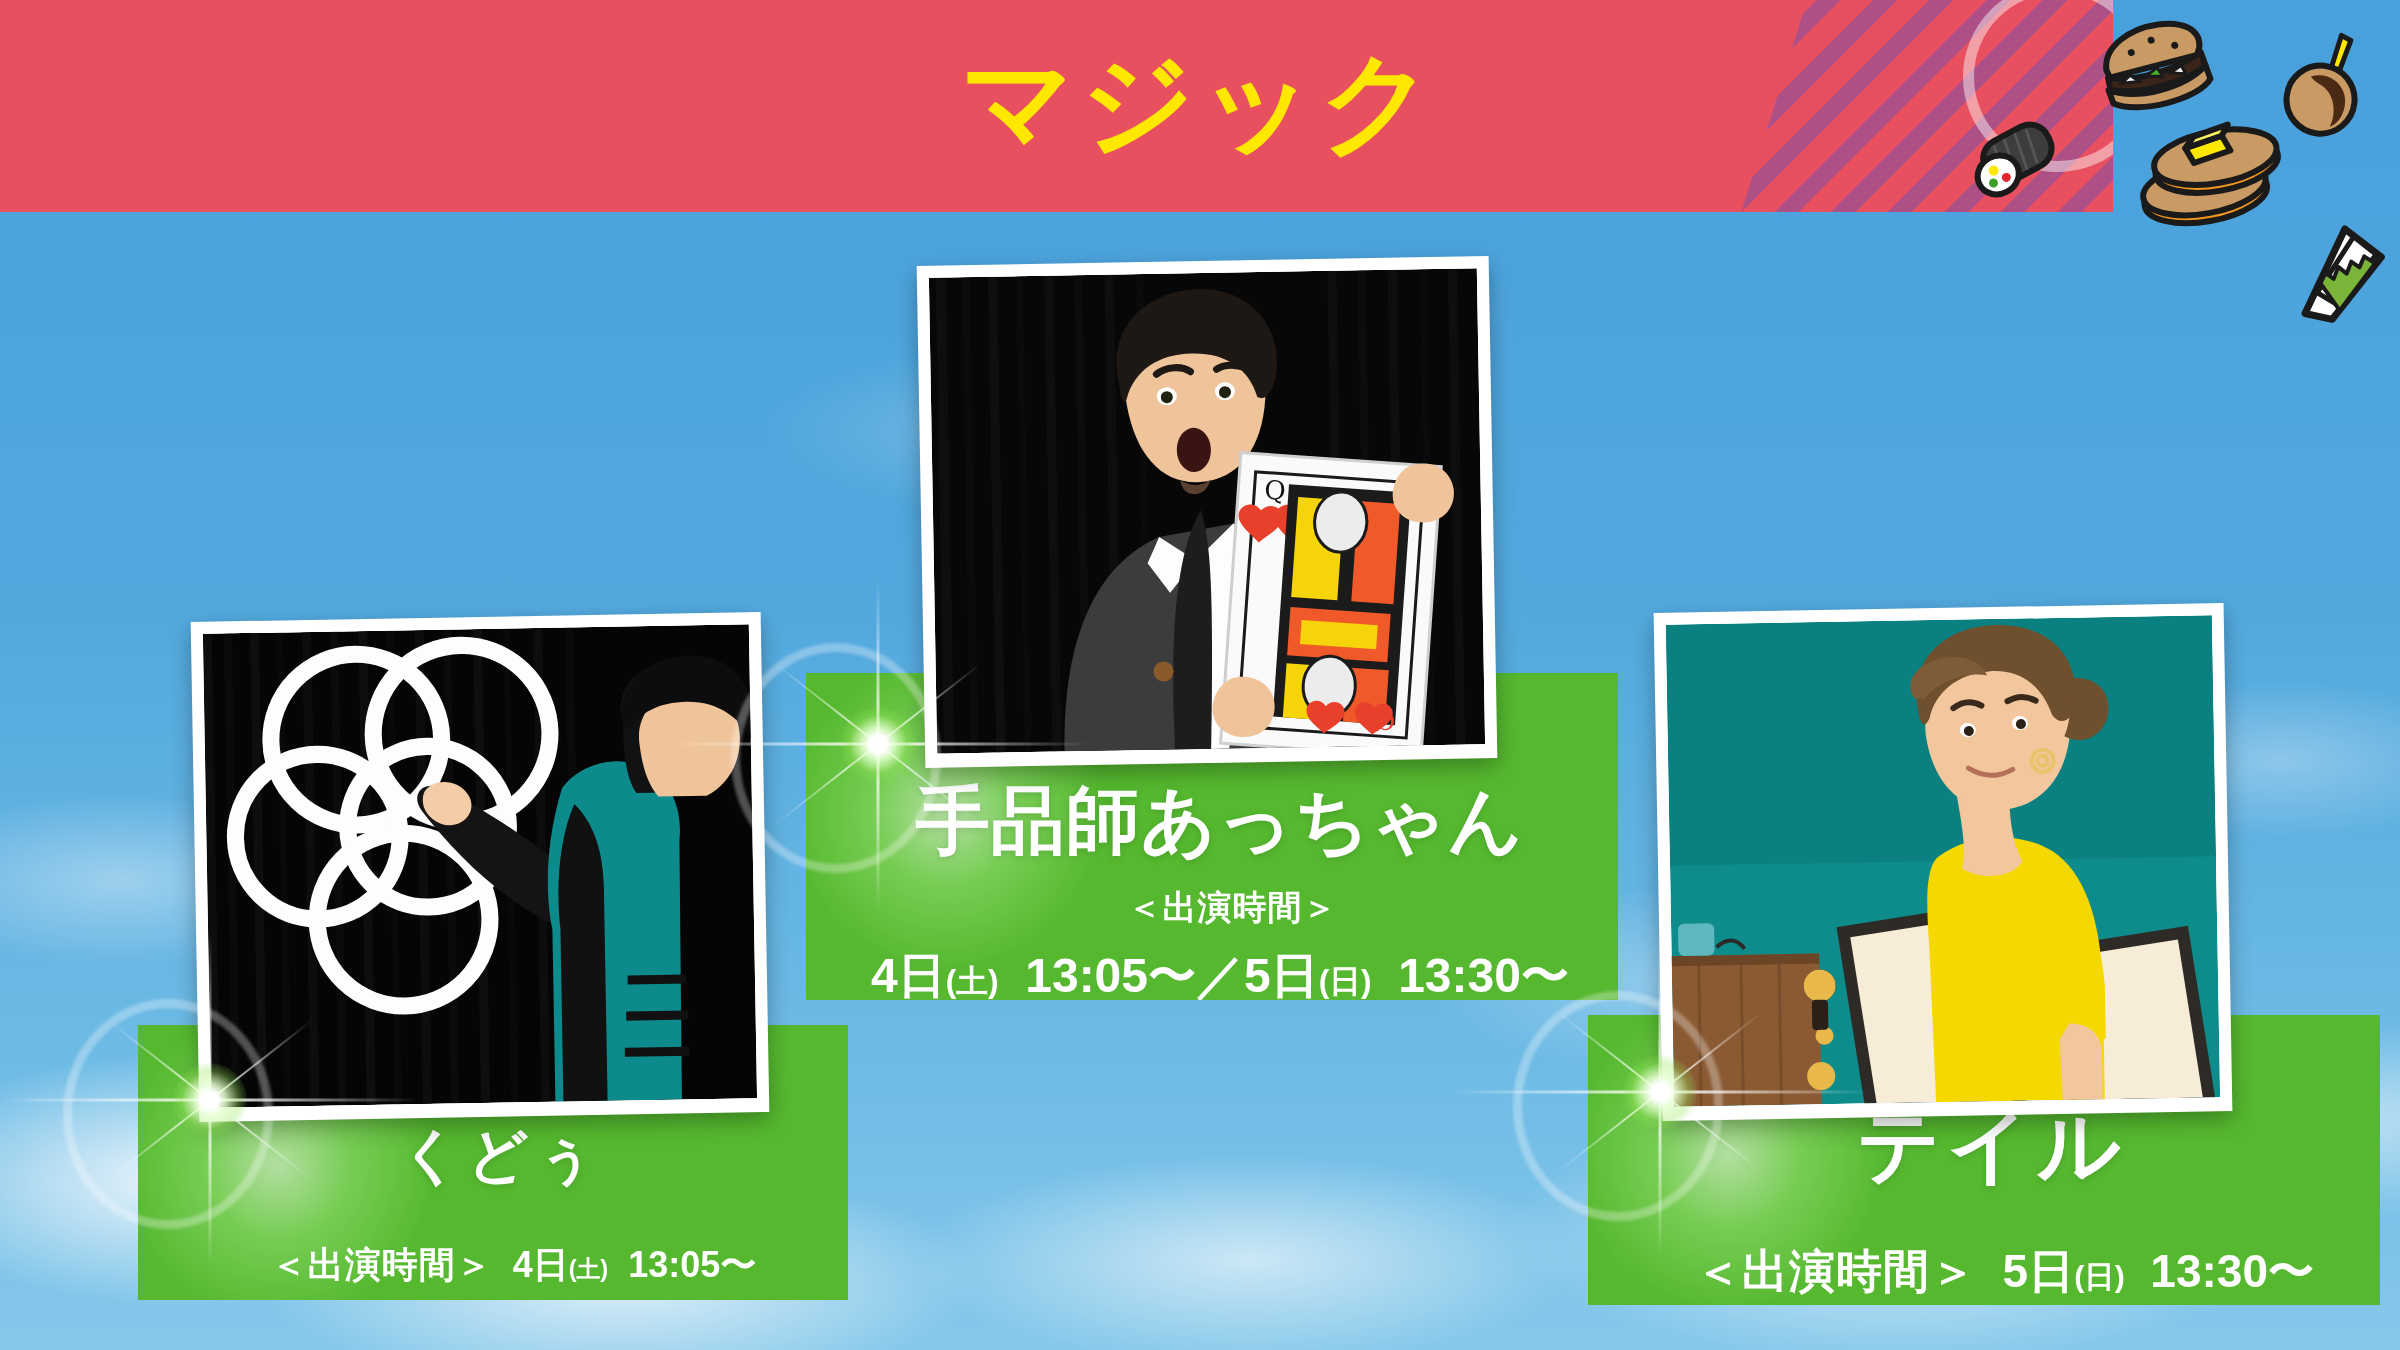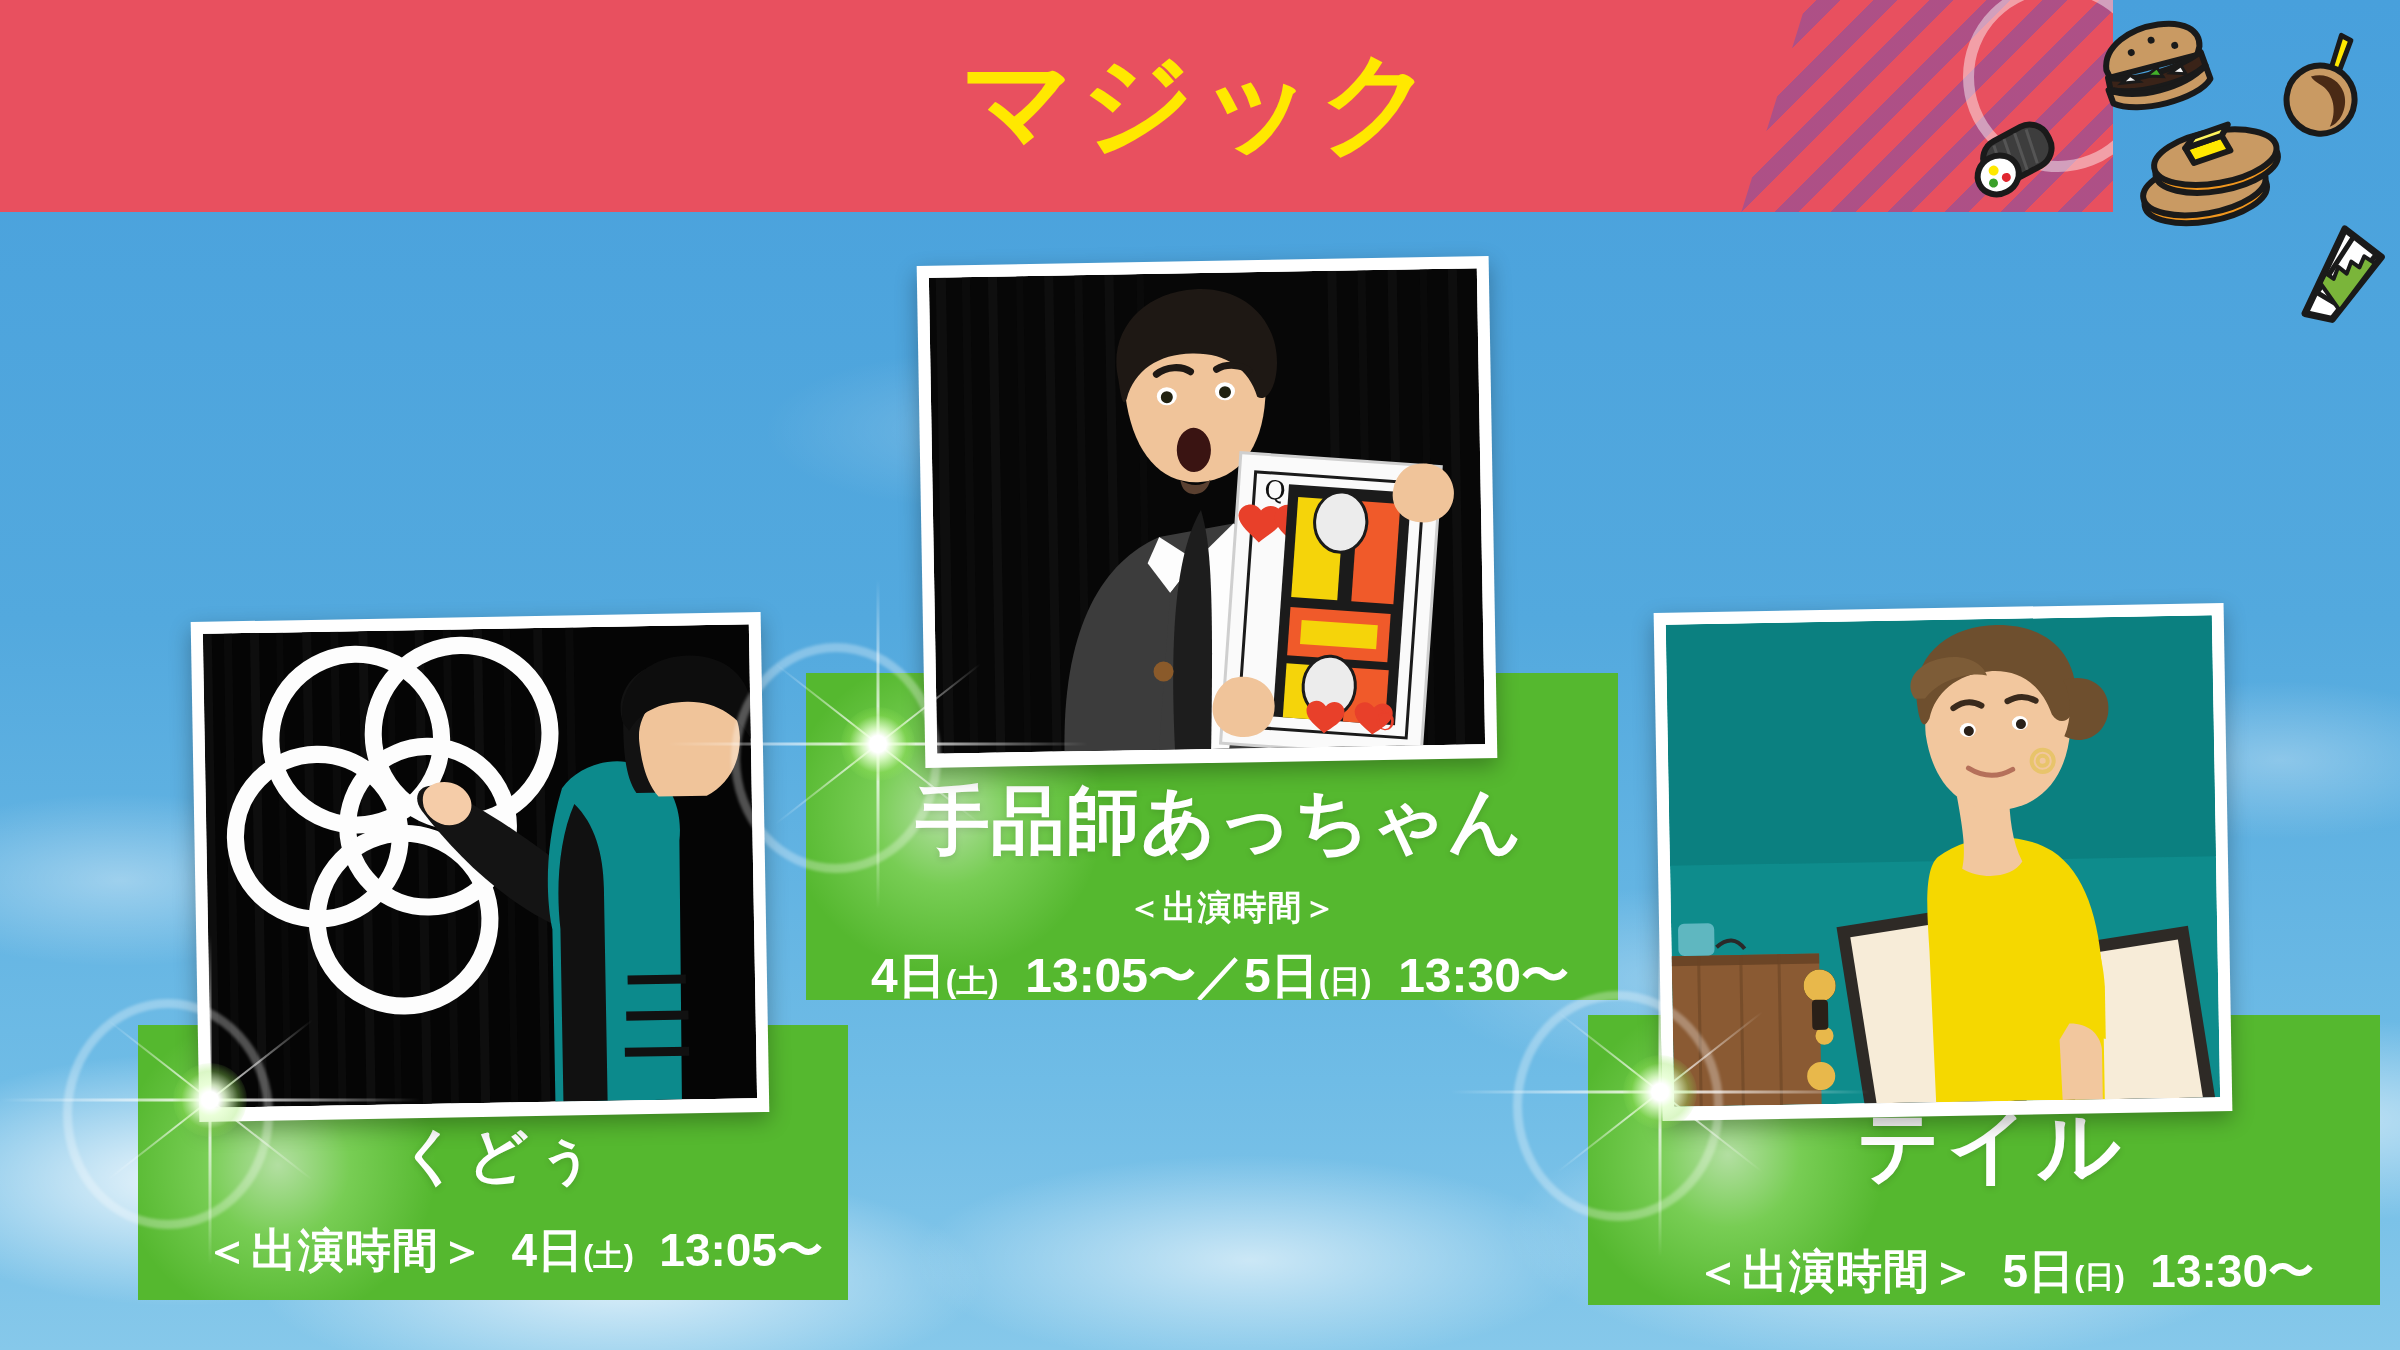--- a/index.html
+++ b/index.html
@@ -184,21 +184,21 @@
       <path d="M6 78 L70 10 L96 48 L30 92 Z" fill="#ffffff" stroke="#1a1a1a" stroke-width="7" stroke-linejoin="round"></path>
       <path d="M24 62 L76 20 L92 44 L38 78 Z" fill="#ffffff" stroke="#1a1a1a" stroke-width="5"></path>
       <path d="M30 54 l8 -8 l6 8 l8 -10 l6 9 l8 -10 l6 8 l8 -9 l8 10 l-48 34 z" fill="#7ab53a" stroke="#1a1a1a" stroke-width="4" stroke-linejoin="round"></path>
     </svg>
   </div>
 
   <div class="card">
 
     <div class="panel" style="left:138px;top:1025px;width:710px;height:275px;">
       <div class="panel-txt name" style="top:100px;font-size:60px;letter-spacing:6px;">くどぅ</div>
-      <div class="panel-txt time" style="top:195px;font-size:46px;">
+      <div class="panel-txt time" style="top:216px;font-size:36px;">
         <span class="time-label">＜出演時間＞</span>
         <span>&nbsp;4日<span class="sm">(土)</span>&nbsp; 13:05〜</span>
       </div>
     </div>
 
     <div class="photo" style="left:195px;top:617px;width:570px;height:500px;transform:rotate(-1deg);">
       <div class="photo-inner">
         <svg width="100%" height="100%" viewBox="0 0 546 472" preserveAspectRatio="xMidYMid slice">
           <rect width="546" height="472" fill="#050505"></rect>
           <g opacity=".55">

